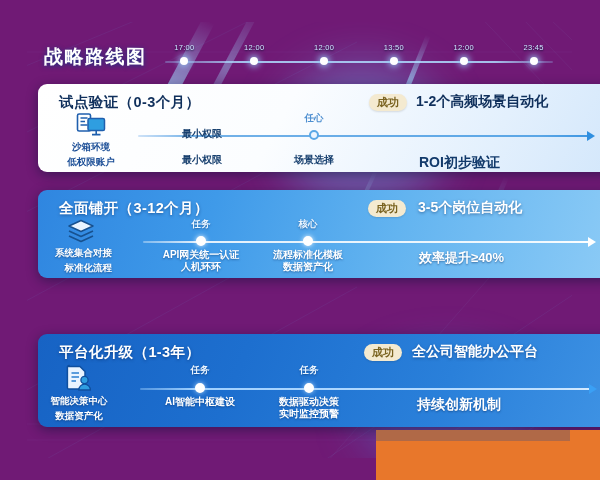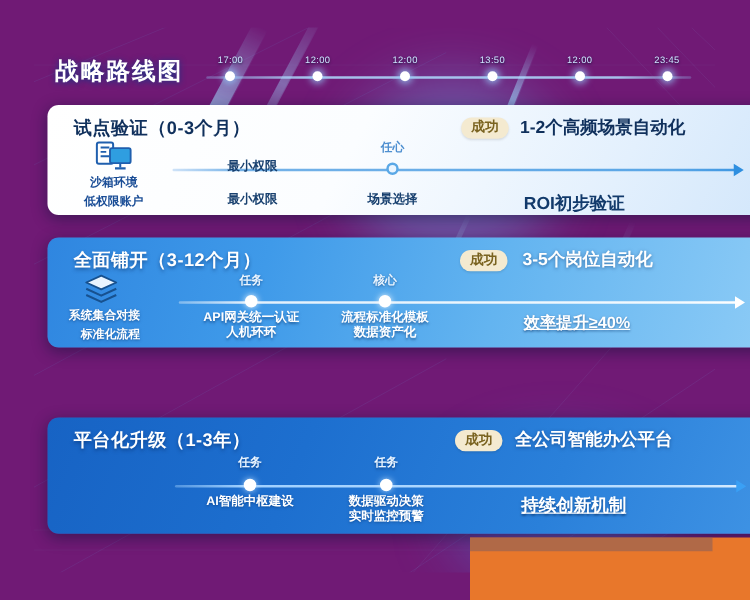--- a/index.html
+++ b/index.html
@@ -94,21 +94,21 @@
   .card3 .node-dot{background:#ffffff;border:2px solid #ffffff;box-shadow:0 0 5px rgba(190,225,255,.9);}
   .node-tag{position:absolute;left:50%;transform:translateX(-50%);font-size:9.5px;font-weight:bold;white-space:nowrap;}
   .card1 .node-tag{color:#4e8fd0;}
   .card2 .node-tag,.card3 .node-tag{color:#eaf5ff;text-shadow:0 1px 2px rgba(0,40,95,.5);}
   .node-cap{position:absolute;left:50%;transform:translateX(-50%);font-size:10px;line-height:12px;text-align:center;white-space:nowrap;font-weight:bold;}
   .card1 .node-cap{color:#18406f;}
   .card2 .node-cap,.card3 .node-cap{color:#ffffff;text-shadow:0 1px 2px rgba(0,40,95,.5);}
 
   .c-out{position:absolute;font-size:14px;font-weight:bold;white-space:nowrap;}
   .card1 .c-out{color:#123a6b;}
-  .card2 .c-out,.card3 .c-out{color:#ffffff;text-shadow:0 1px 2px rgba(0,40,95,.55);text-decoration:underline;}
+  .card2 .c-out,.card3 .c-out{color:#ffffff;text-shadow:0 1px 2px rgba(0,40,95,.55);}
 
   
   .wm{
     position:absolute;left:376px;top:430px;width:224px;height:50px;
     background:#e8772b;display:flex;align-items:center;justify-content:center;
   }
   .wm-bar{position:absolute;left:0;top:0;width:194px;height:11px;background:rgba(130,95,95,.55);}
   .wm-txt{position:relative;color:#141414;font-size:15px;letter-spacing:.2px;}
 </style>
 </head>
@@ -253,20 +253,32 @@
     </div>
 
     <div class="c-out" style="left:381px;top:59px;font-size:13px;">效率提升≥40%</div>
   </div>
 
   <div class="card card3" style="top:294px;height:93px;">
     <div class="c-title">平台化升级（1-3年）</div>
     <div class="c-badge" style="left:326px;">成功</div>
     <div class="c-goal" style="left:374px;">全公司智能办公平台</div>
 
+    <div class="c-icon" style="left:10px;top:30px;">
+      <svg width="28" height="28" viewBox="0 0 28 28">
+        <path d="M4 2.5 h11 l5 5 v16 a1.6 1.6 0 0 1 -1.6 1.6 h-14.4 a1.6 1.6 0 0 1 -1.6 -1.6 v-20.4 a1.6 1.6 0 0 1 1.6 -1.6 z" fill="#eaf4ff" stroke="#0f4f9e" stroke-width="1.5"></path>
+        <line x1="6.5" y1="9" x2="14" y2="9" stroke="#2a7fd0" stroke-width="1.5"></line>
+        <line x1="6.5" y1="13" x2="14" y2="13" stroke="#2a7fd0" stroke-width="1.5"></line>
+        <line x1="6.5" y1="17" x2="11" y2="17" stroke="#2a7fd0" stroke-width="1.5"></line>
+        <circle cx="19.5" cy="16" r="3.6" fill="#2f9ee0" stroke="#0f4f9e" stroke-width="1.3"></circle>
+        <path d="M13.8 26 a5.8 5.8 0 0 1 11.6 0 z" fill="#2f9ee0" stroke="#0f4f9e" stroke-width="1.3"></path>
+      </svg>
+      <div class="lbl">智能决策中心</div>
+      <div class="lbl">数据资产化</div>
+    </div>
 
     <div class="track" style="left:102px;right:20px;top:54px;">
       <div class="track-head"></div>
     </div>
 
     <div class="node" style="left:162px;top:41px;">
       <div class="node-tag" style="top:-11px;">任务</div>
       <div class="node-dot" style="top:8px;"></div>
       <div class="node-cap" style="top:21px;">AI智能中枢建设</div>
     </div>

